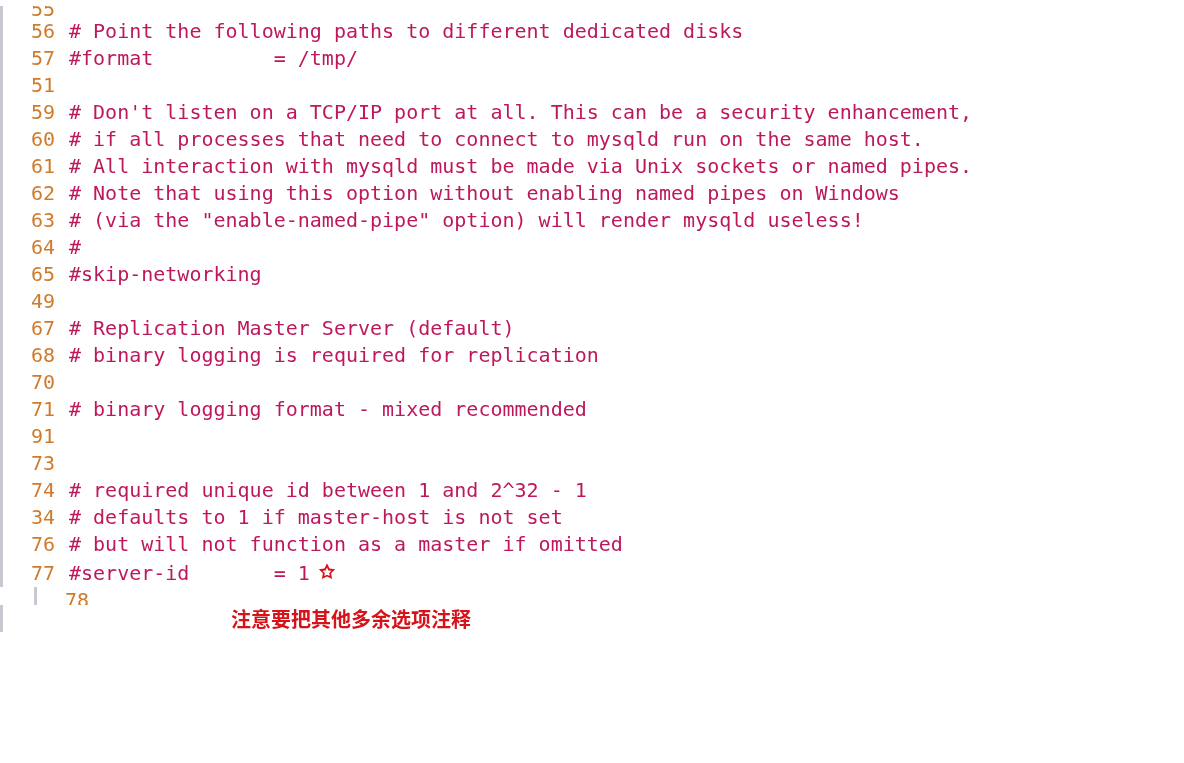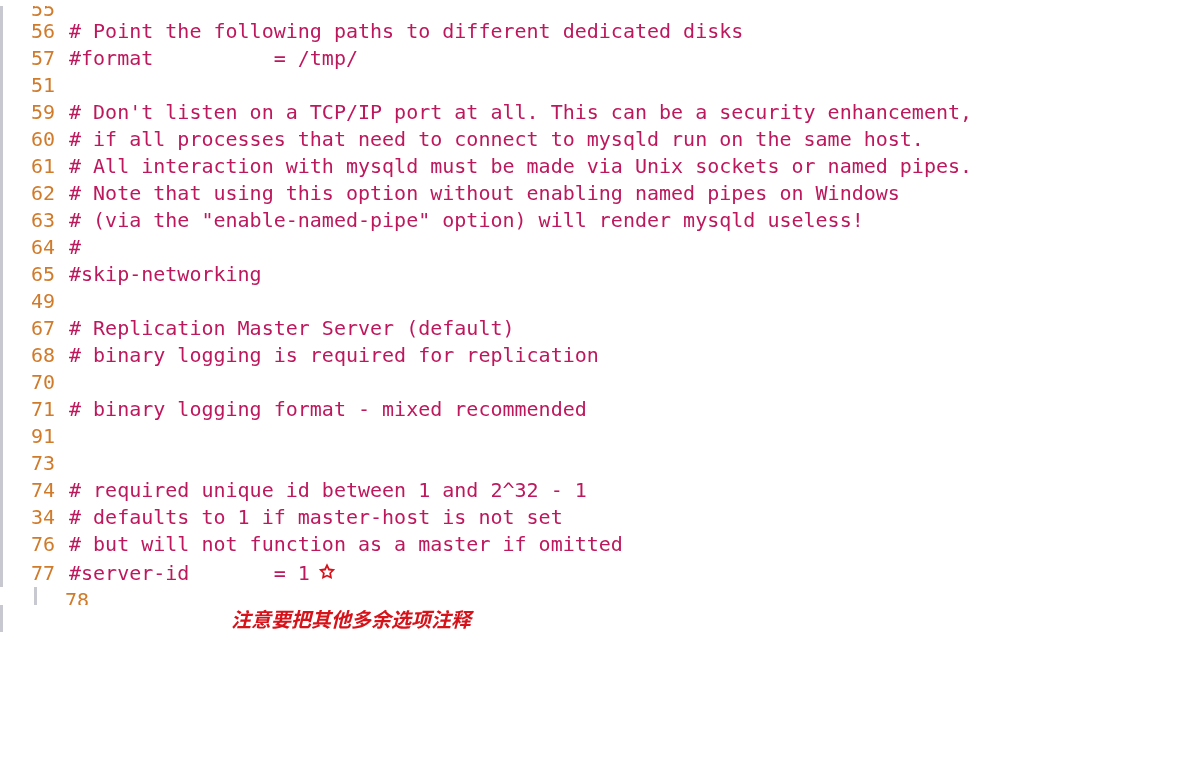--- a/index.html
+++ b/index.html
@@ -35,21 +35,20 @@
   .code {
     color: #be185d; 
   }
   .annotation-row {
     border-left: 3px solid #c8c8d0;
     padding-left: 8px;
     display: flex;
     flex-direction: row;
     align-items: baseline;
     white-space: pre;
-    font-style: italic;
   }
   .annotation-text {
     font-family: "PingFang SC","Microsoft YaHei","Noto Sans CJK SC",sans-serif;
     color: #d6131a;
     font-weight: 600;
     font-size: 20px;
     margin-left: 220px;
   }
   .star {
     display: inline-block;

